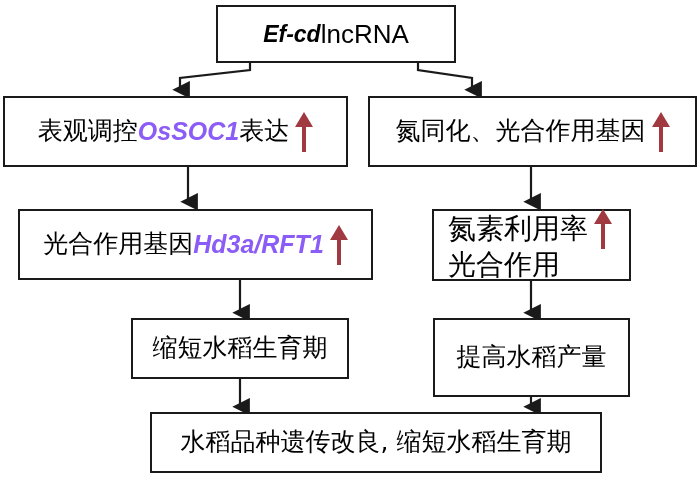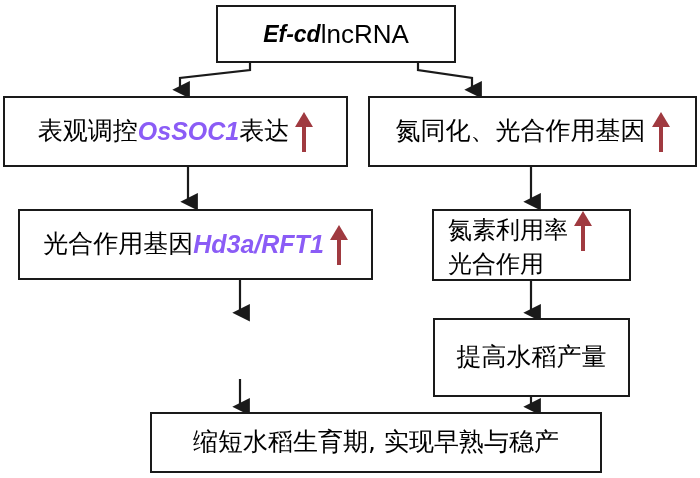--- a/index.html
+++ b/index.html
@@ -42,22 +42,22 @@
     color: #000000;
     white-space: nowrap;
     line-height: 1.15;
   }
   .label.cjk {
     font-family: "DejaVu Sans", "Liberation Sans", sans-serif;
     font-size: 25px;
     letter-spacing: 0px;
   }
   .label.cjk-sm {
-    font-family: Liberation Serif, serif;
-    font-size: 24px;
+    font-family: Liberation Sans, sans-serif;
+    font-size: 28px;
   }
   .gene {
     font-family: "Liberation Sans", "DejaVu Sans", sans-serif;
     font-style: italic;
     font-weight: bold;
     font-size: 25px;
     color: #8b5cf6;
   }
   .plain {
     font-family: Liberation Sans, sans-serif;
@@ -185,26 +185,31 @@
       <div class="two-line">
         <div class="line-with-arrow">
           <span class="label cjk-sm">氮素利用率</span>
           <span class="up-arrow"></span>
         </div>
         <span class="label cjk-sm">光合作用</span>
       </div>
     </div>
   </div>
 
+  <div class="node" style="left:131px; top:318px; width:218px; height:61px;">
+    <div class="node-inner">
+      <span class="label cjk">缩短水稻生育期</span>
+    </div>
+  </div>
 
   <div class="node" style="left:433px; top:318px; width:197px; height:79px;">
     <div class="node-inner">
       <span class="label cjk">提高水稻产量</span>
     </div>
   </div>
 
   <div class="node" style="left:150px; top:412px; width:452px; height:61px;">
     <div class="node-inner">
-      <span class="label cjk">缩短水稻生育期, 实现早熟与稳产</span>
+      <span class="label cjk">水稻品种遗传改良, 缩短水稻生育期</span>
     </div>
   </div>
 
 </div>
 
 </body></html>

